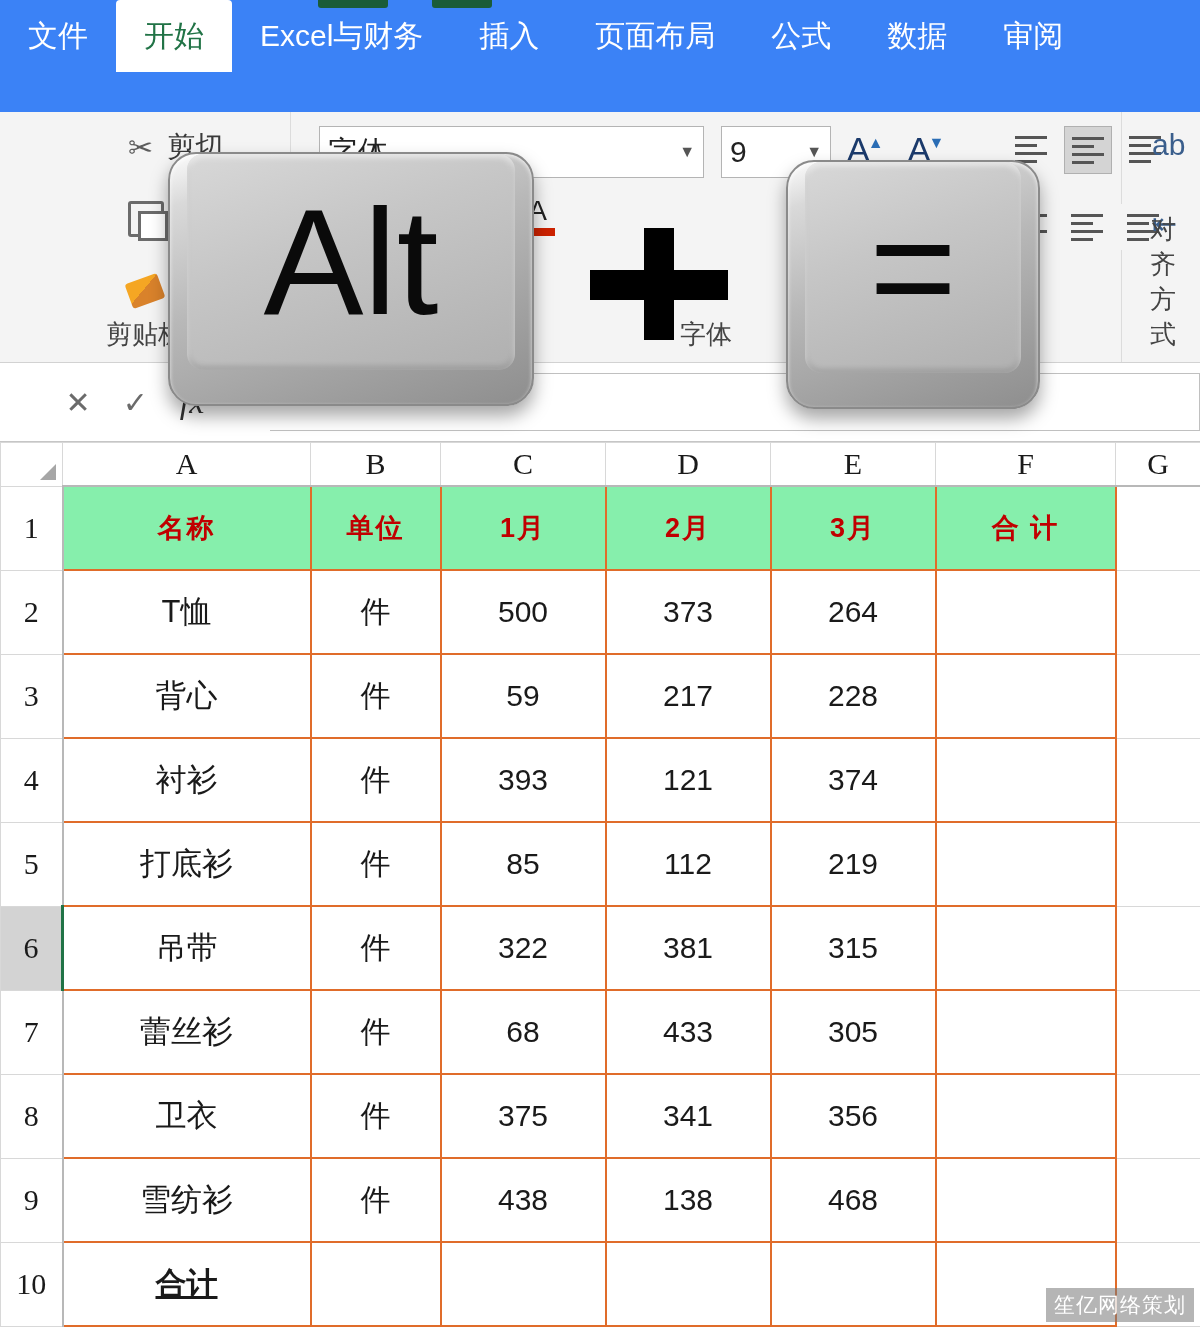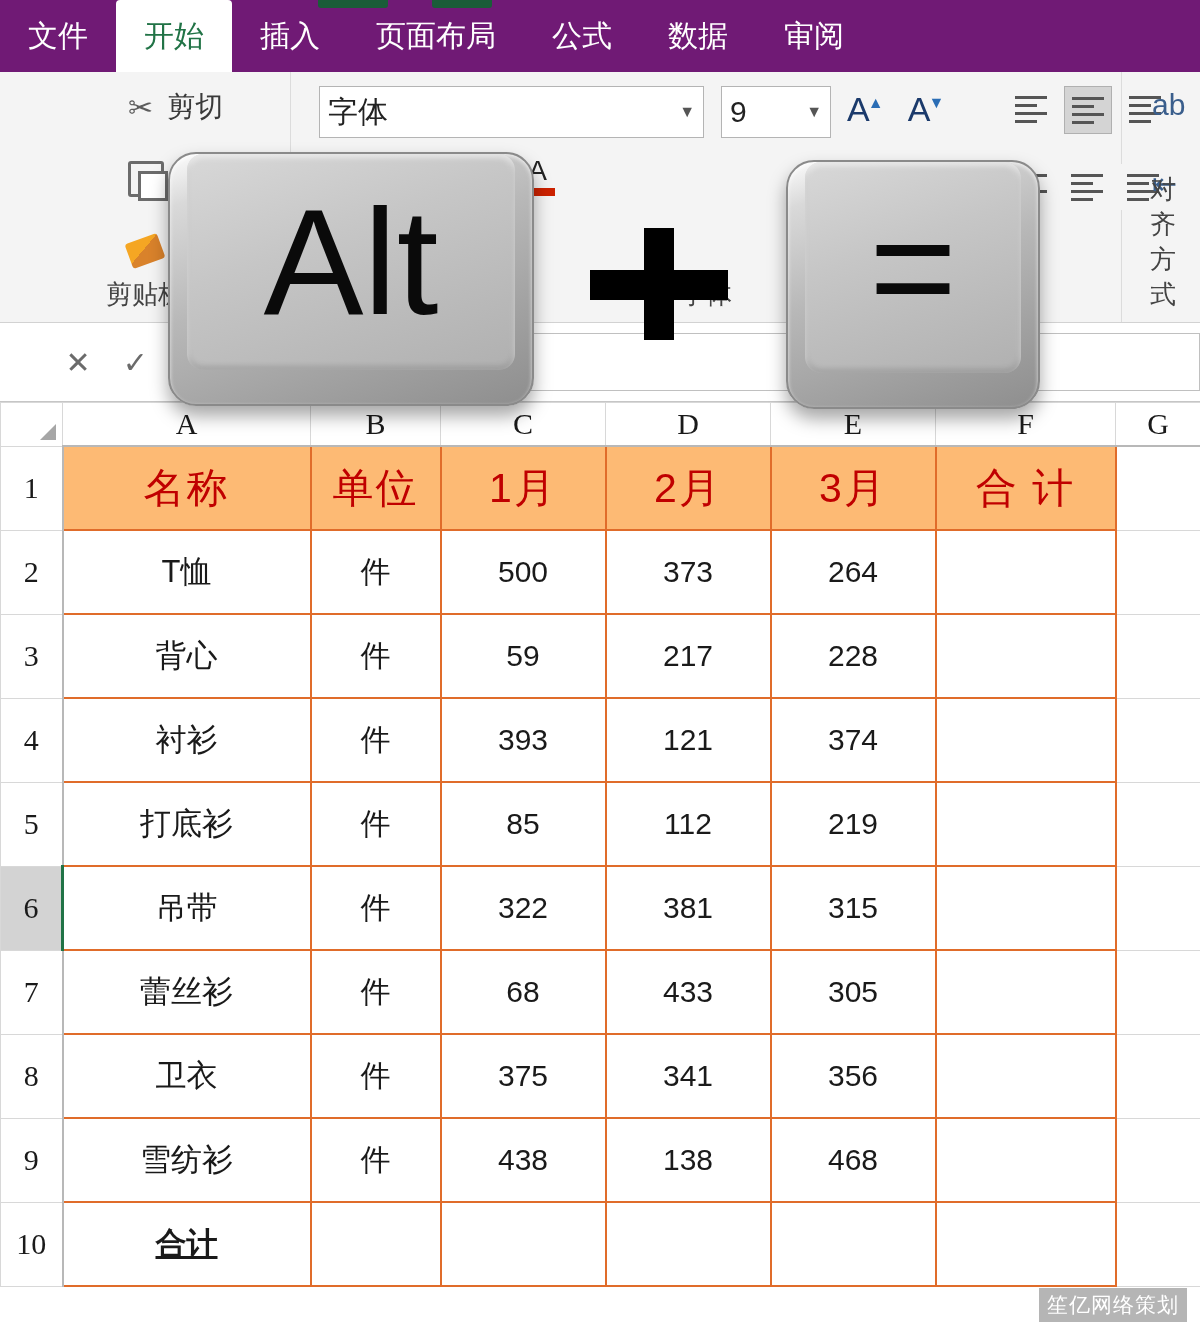--- a/index.html
+++ b/index.html
@@ -10,24 +10,24 @@
     width: 1200px;
     height: 1330px;
     overflow: hidden;
     font-family: "Liberation Sans", sans-serif;
     background: #ffffff;
     position: relative;
   }
 
   
   .ribbon-tabs {
-    height: 72px;
-    background: #701a75;
-    display: flex;
-    align-items: center;
+    height: 112px;
+    background: #3b82f6;
+    display: flex;
+    align-items: flex-start;
     position: relative;
     overflow: hidden;
   }
   .tab {
     color: #ffffff;
     font-size: 30px;
     padding: 0 28px;
     height: 72px;
     line-height: 72px;
     white-space: nowrap;
@@ -417,24 +417,24 @@
   .tb {
     border-bottom: 2px solid #e06c2a !important;
   }
   .tl {
     border-left: 2px solid #e06c2a !important;
   }
   .tr {
     border-right: 2px solid #e06c2a !important;
   }
   .hdr-cell {
-    background: #fdba74;
+    background: #86efac;
     color: #c00000;
-    font-weight: normal;
-    font-size: 41px;
+    font-weight: bold;
+    font-size: 27px;
     letter-spacing: 2px;
   }
   .total-label {
     font-weight: bold;
     font-size: 31px;
     text-decoration: underline;
   }
   .name-cell { font-size: 31px; }
 
   
@@ -484,38 +484,39 @@
   .plus-sign .v {
     position: absolute;
     left: 54px; top: 0;
     width: 30px; height: 112px;
     background: #000;
   }
 
   
   .watermark {
     position: absolute;
-    right: 13px;
+    right: 6px;
     bottom: 8px;
     background: rgba(120,120,120,0.55);
     color: #ffffff;
     font-size: 21px;
     padding: 3px 8px;
     letter-spacing: 1px;
     margin-top: 32px;
   }
 </style>
 </head>
 <body>
 
 <div class="ribbon-tabs">
   <div class="tab-ghost"></div>
   <div class="tab-ghost2"></div>
   <div class="tab">文件</div>
   <div class="tab active">开始</div>
+  <div class="tab">Excel与财务</div>
   <div class="tab">插入</div>
   <div class="tab">页面布局</div>
   <div class="tab">公式</div>
   <div class="tab">数据</div>
   <div class="tab">审阅</div>
 </div>
 
 <div class="ribbon">
 
   <div class="rb-group grp-clipboard">

